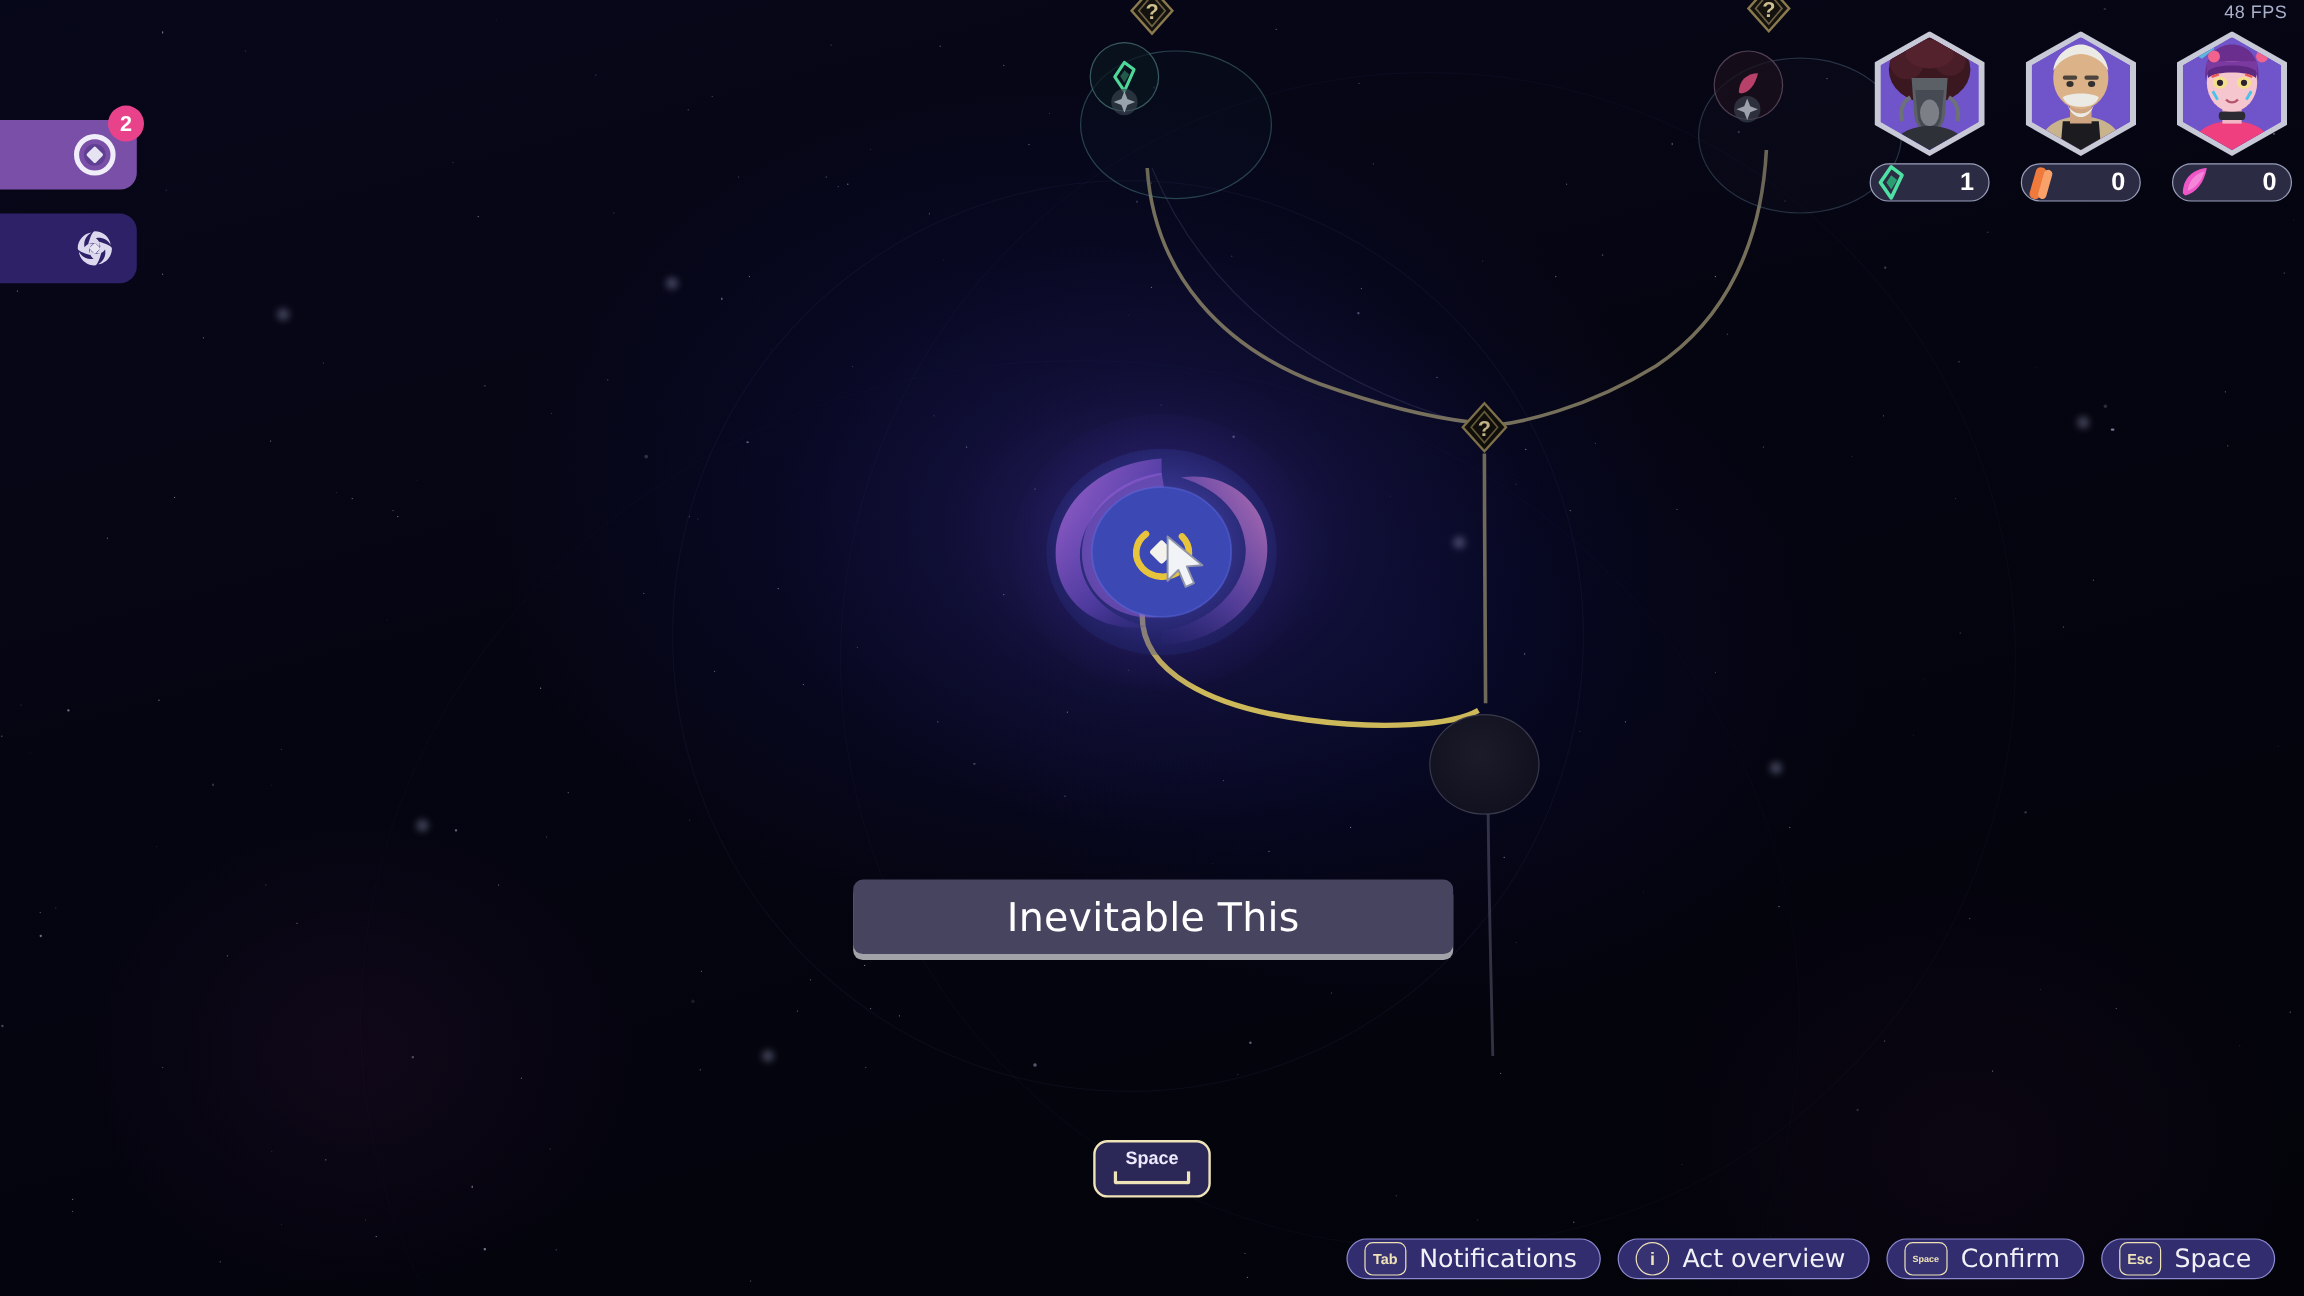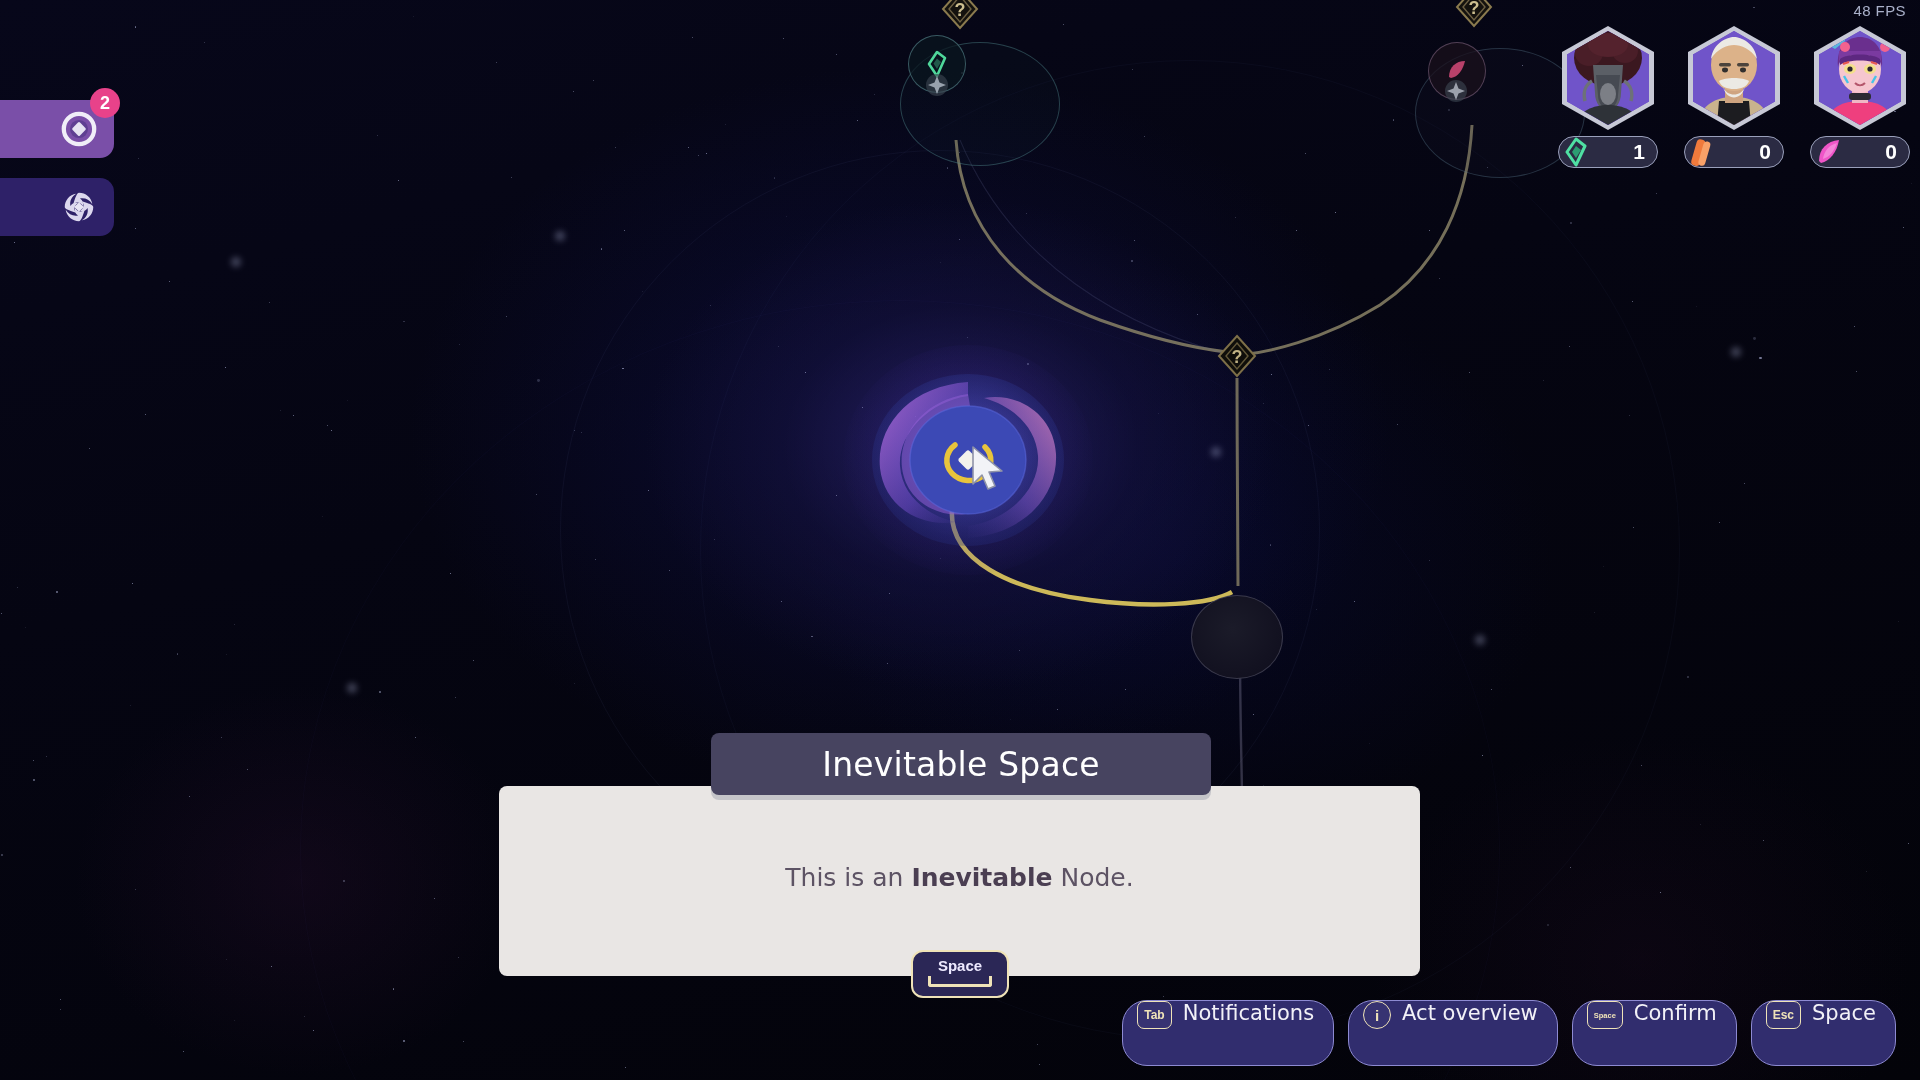--- a/index.html
+++ b/index.html
@@ -208,25 +208,25 @@
     position:absolute; left: 15px; right: 15px; bottom: 9px; height: 11px;
     border: 3px solid #efe3b8; border-top: none; border-radius: 0 0 3px 3px;
   }
 
   
   #bottombar {
     position:absolute; right: 24px; bottom: 14px;
     display:flex; gap: 14px; align-items:center;
   }
   .hintbtn {
-    height: 66px;
+    height: 34px;
     border-radius: 25px;
     background: #312d6e;
     border: 1.5px solid #8d8ad2;
-    display:flex; align-items:flex-start; gap: 11px;
+    display:flex; align-items:center; gap: 11px;
     padding: 0 19px 0 14px;
     cursor:pointer;
   }
   .hintbtn .keycap {
     min-width: 34px; height: 28px;
     border-radius: 7px;
     border: 1.6px solid #efe3b8;
     background: rgba(255,255,255,0.03);
     display:flex; align-items:center; justify-content:center;
     color:#efe3b8; font-size: 12px; font-weight:bold;
@@ -711,26 +711,23 @@
         <svg class="sicon" viewBox="0 0 30 30">
           <path d="M6 24 C6 12 14 4 26 3 C24 15 17 24 8 26 Z" fill="#ef56c8"></path>
           <path d="M10 22 C11 14 16 8 24 6 C21 15 16 20 10 22 Z" fill="#f79ae0" opacity="0.7"></path>
         </svg>
         <span class="val">0</span>
       </div>
     </div>
 
   </div>
 
-  <div id="dialog-body">
-    <p><span>This is an </span><b>Inevitable</b><span> Node.</span></p>
-  </div>
 
   <div id="dialog-title">
-    <span>Inevitable Space</span>
+    <span>Inevitable This</span>
   </div>
 
   <div id="space-prompt">
     <div class="lbl">Space</div>
     <div class="bar"></div>
   </div>
 
   <div id="bottombar">
 
     <div class="hintbtn">

